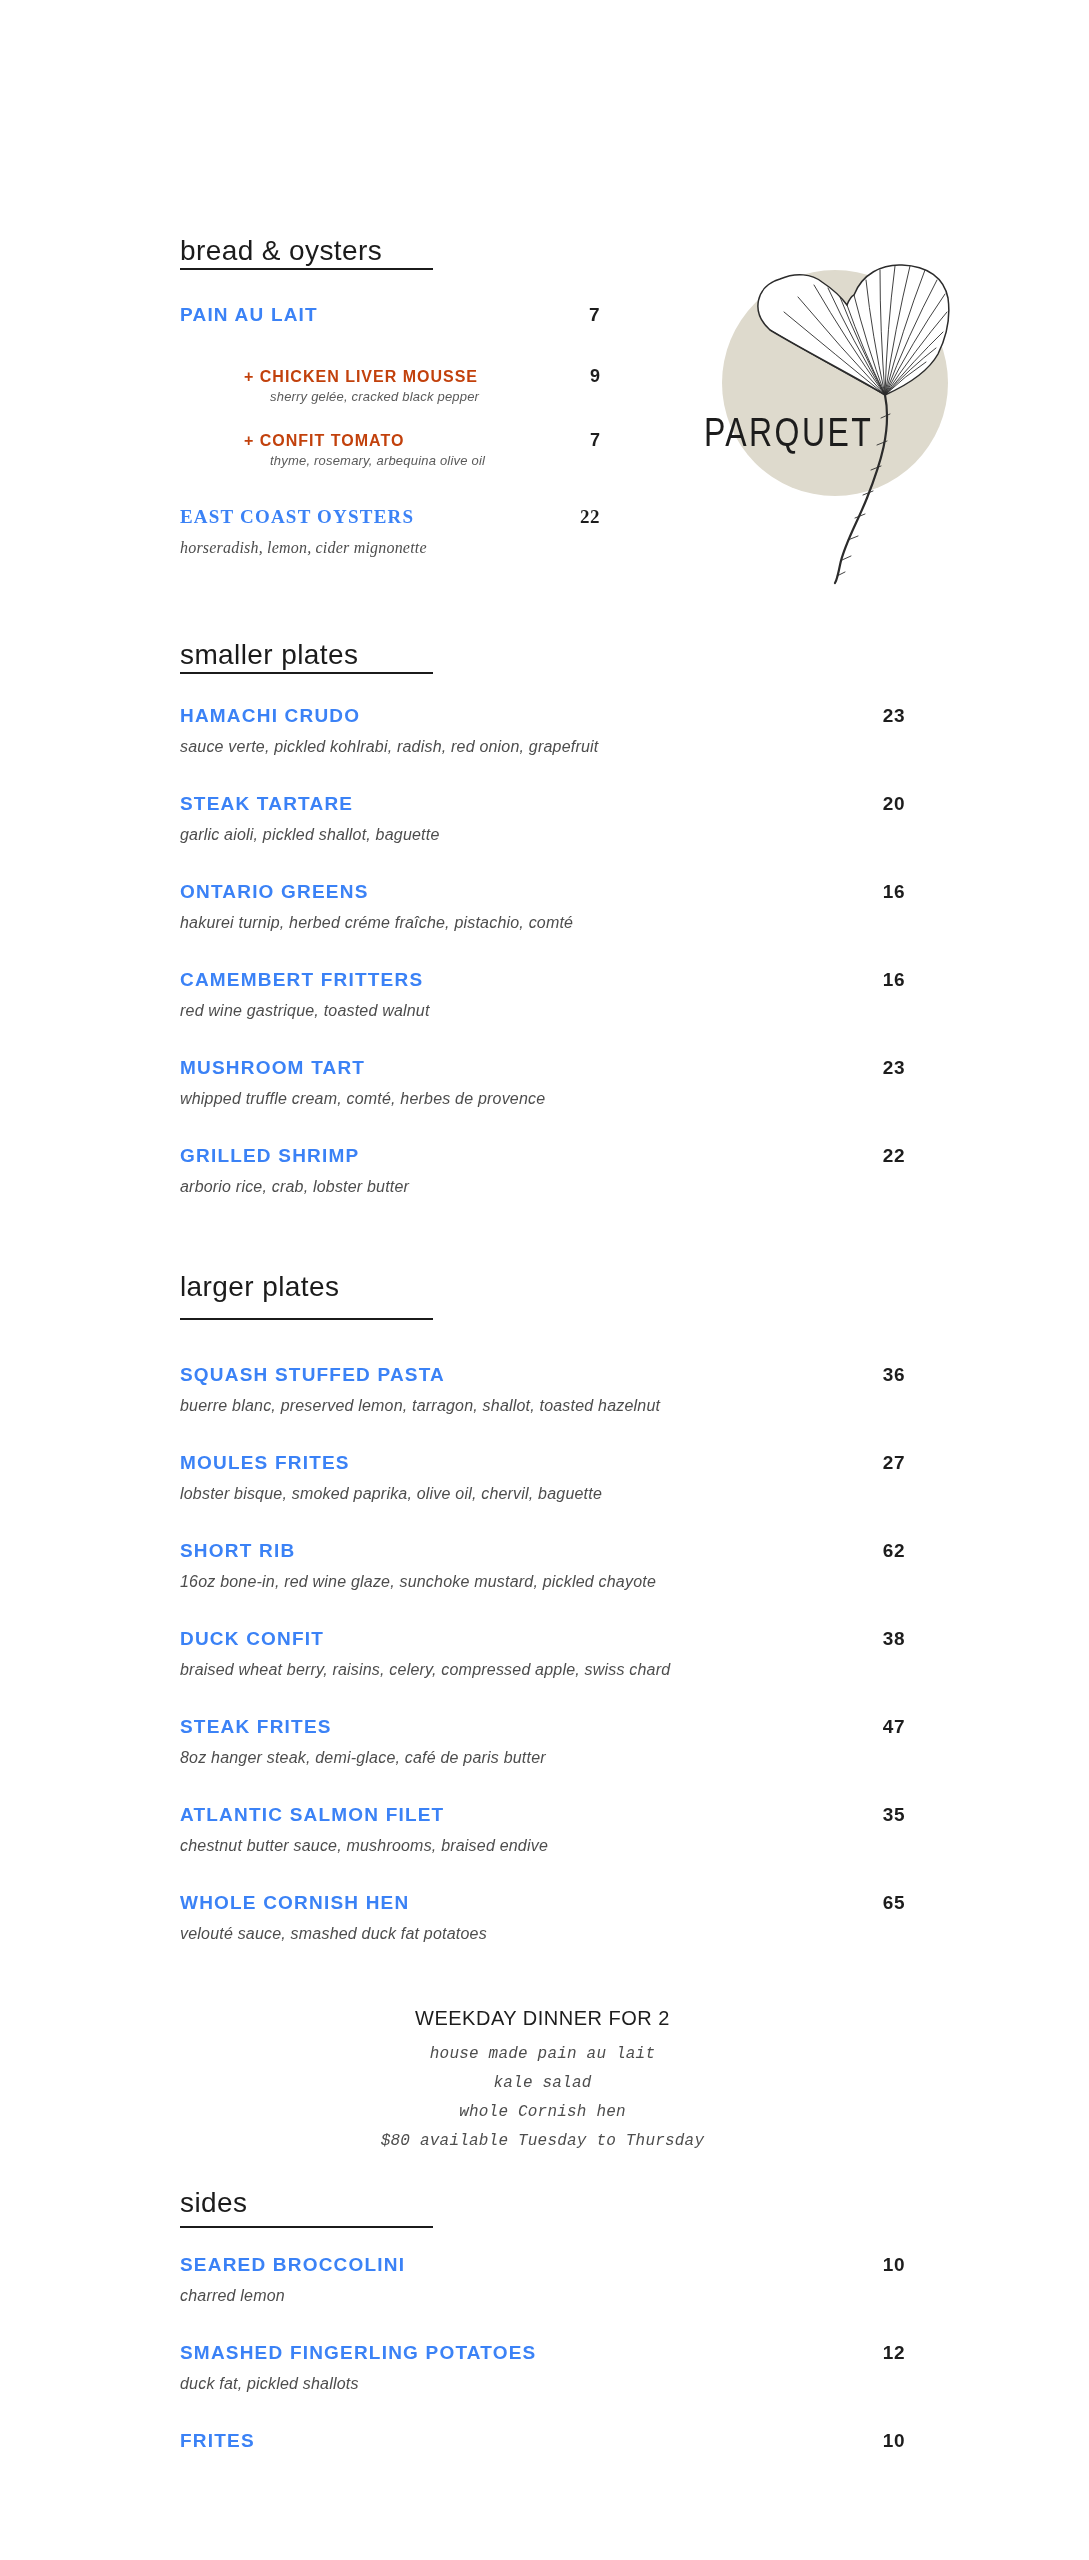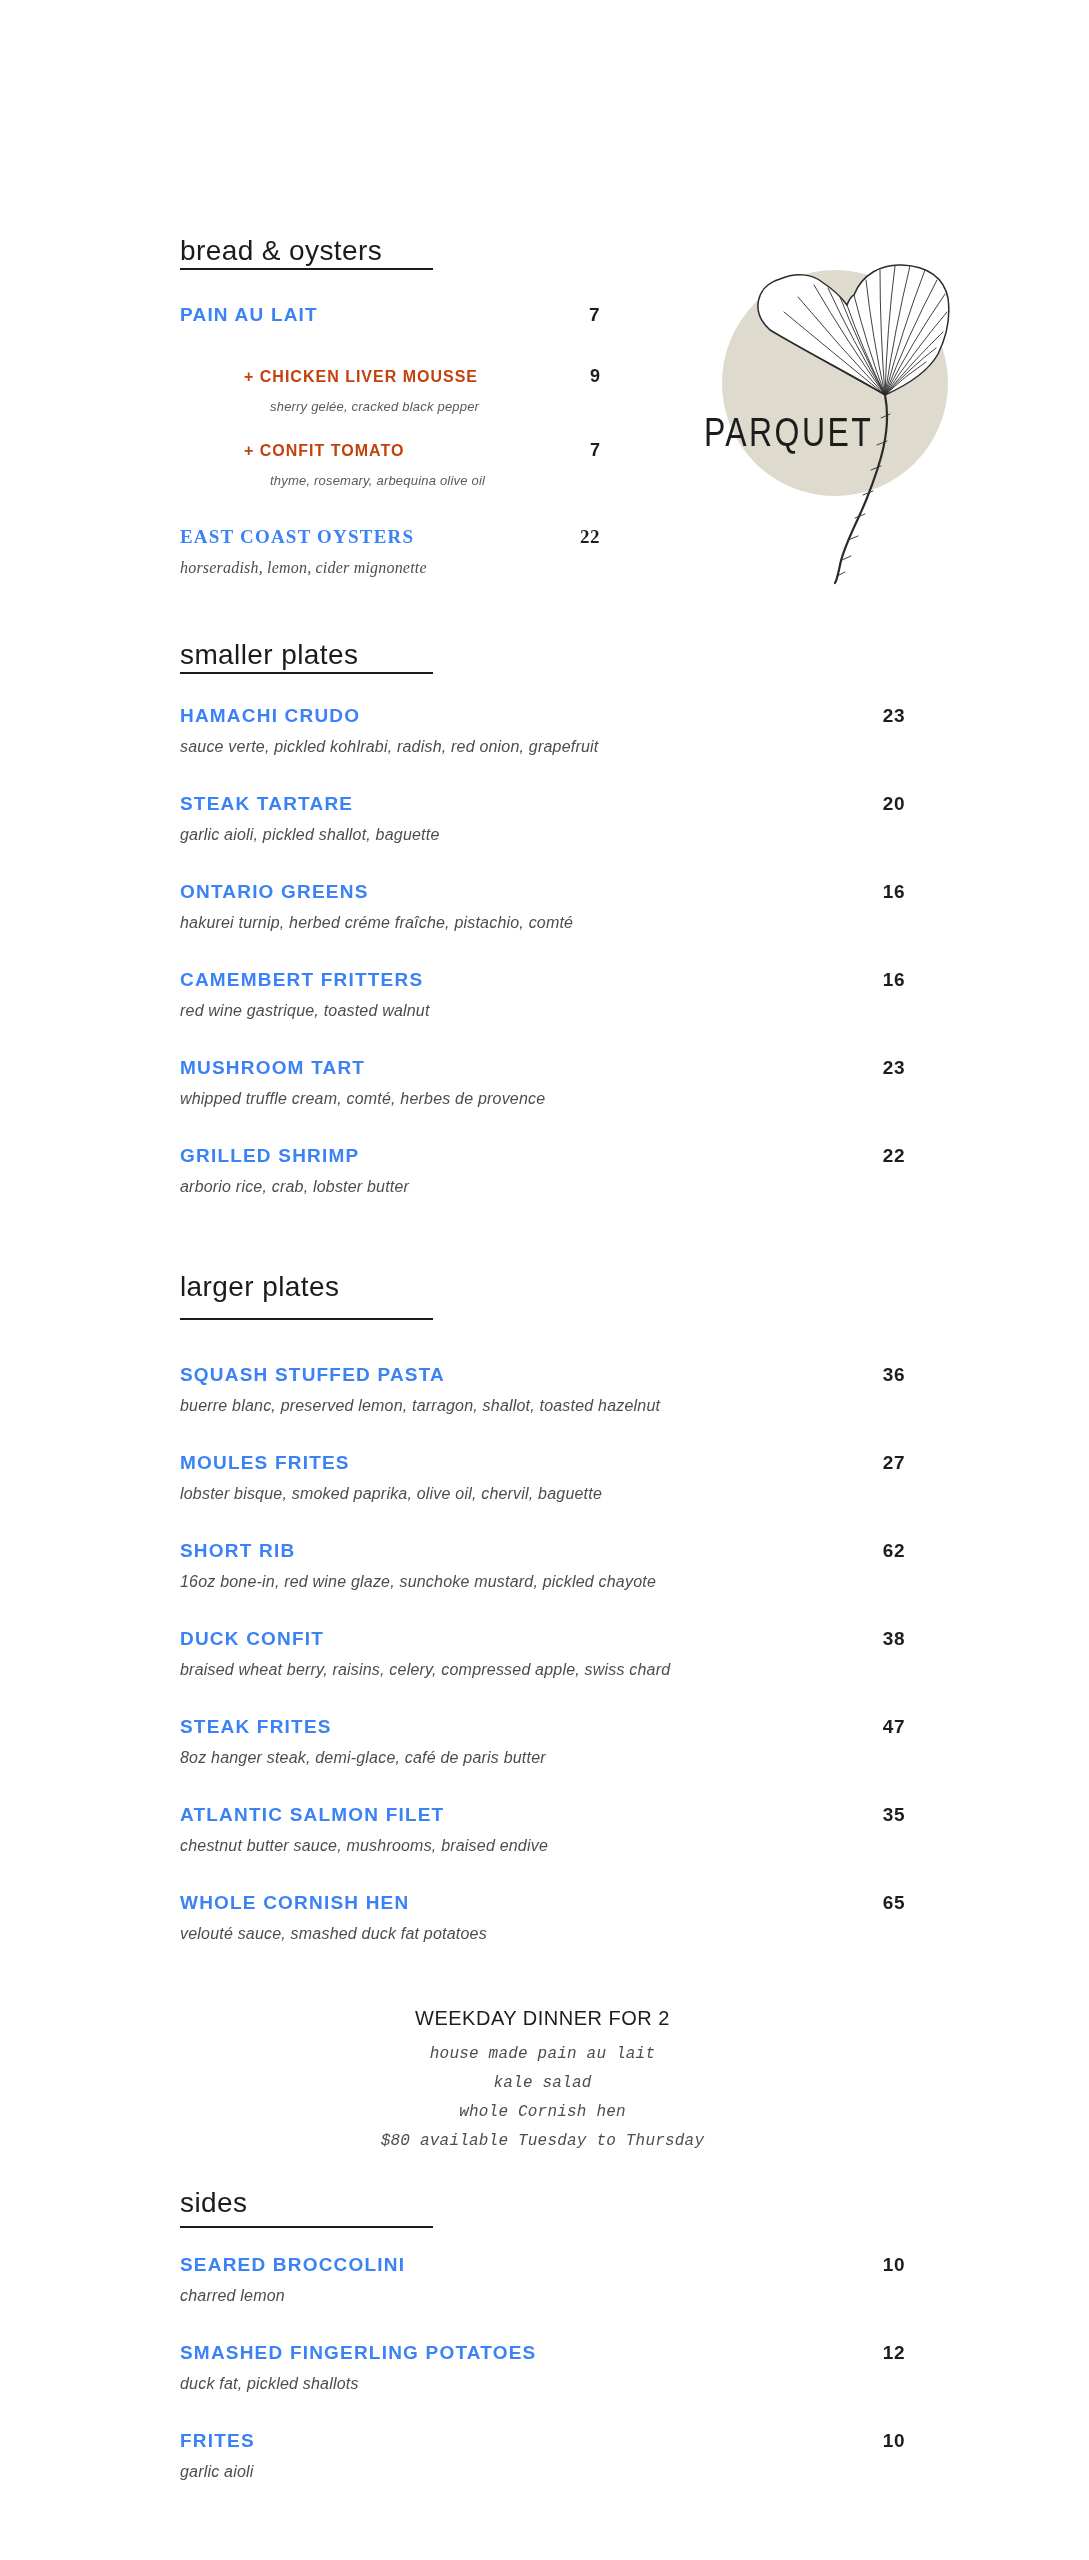--- a/index.html
+++ b/index.html
@@ -27,21 +27,21 @@
   .item + .item{margin-top:36px;}
 
   
   #sec-bread{width:420px;}
   .addon{padding-left:64px;}
   .addon{margin-top:24px;}
   .addon + .addon{margin-top:11px;}
   .aname{font-size:16px;line-height:20px;font-weight:700;letter-spacing:1px;color:#c2410c;margin-top:16px;}
   .aprice{font-size:18px;line-height:20px;font-weight:700;color:#1d1d1d;}
   .adesc{font-size:13px;line-height:15px;font-style:italic;color:#5a5a5a;
-         letter-spacing:.2px;margin-top:12px;padding-left:26px;}
+         letter-spacing:.2px;margin-top:2px;padding-left:26px;}
   .bread-item + .bread-item, .addon + .bread-item{margin-top:37px;font-family:Liberation Serif, serif;}
 
   
   .feature{position:absolute;left:180px;top:2008px;width:725px;text-align:center;}
   .feature-title{font-size:20px;line-height:20px;font-weight:400;letter-spacing:.5px;color:#1d1d1d;}
   .feature-lines{margin-top:12px;font-family:Liberation Mono, monospace;}
   .feature-line{font-size:16px;line-height:29px;font-style:italic;color:#4d4d4d;letter-spacing:.2px;}
 
   
   .logo-circle{position:absolute;left:722px;top:270px;width:226px;height:226px;
@@ -261,18 +261,17 @@
             <span class="iname">SMASHED FINGERLING POTATOES</span>
             <span class="iprice">12</span>
           </div>
           <div class="idesc">duck fat, pickled shallots</div>
         </div>
         <div class="item">
           <div class="row">
             <span class="iname">FRITES</span>
             <span class="iprice">10</span>
           </div>
-          <div class="idesc">garlic aioli</div>
         </div>
       </div>
   </div>
 
 </div>
 
 </body></html>

